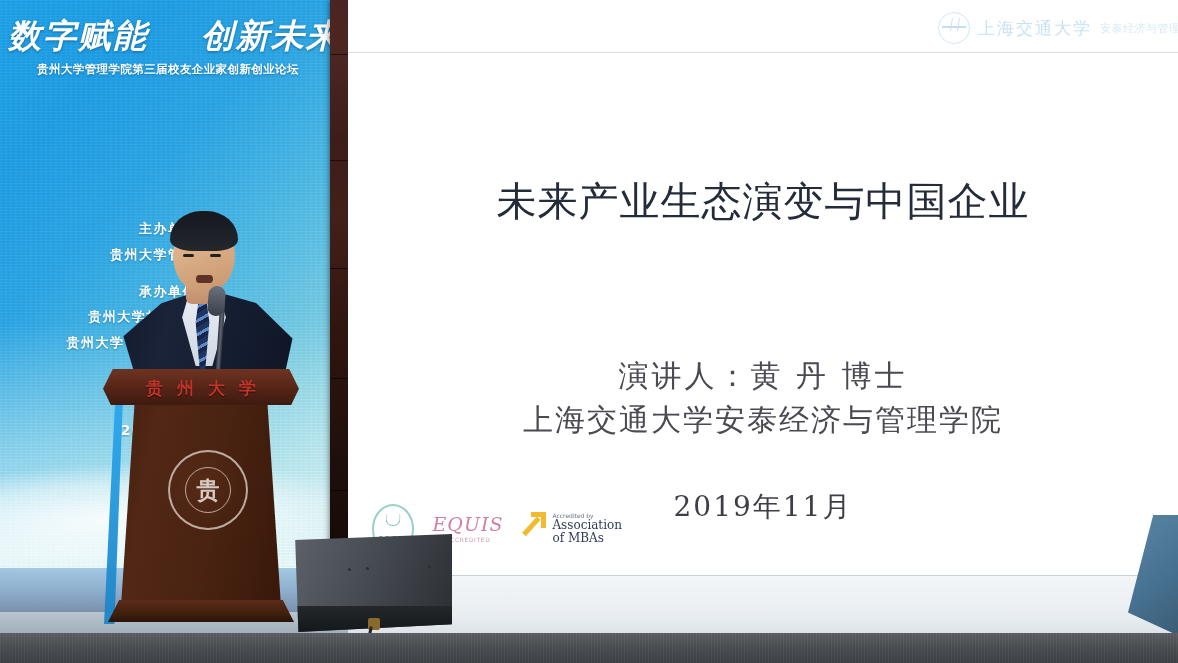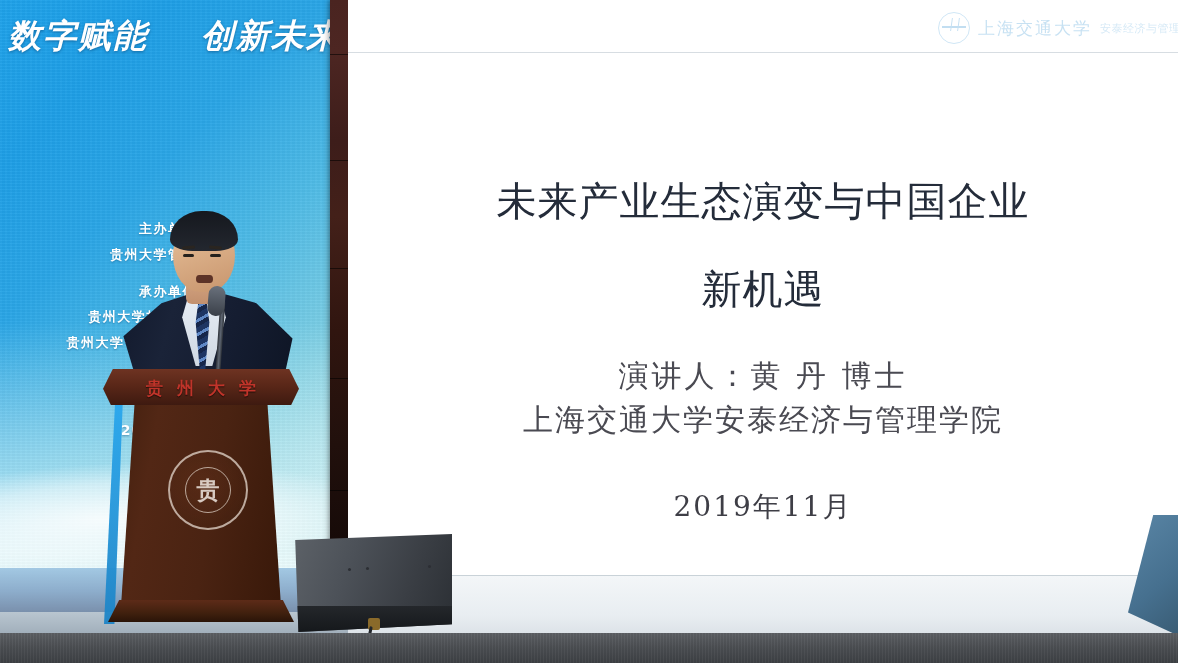--- a/index.html
+++ b/index.html
@@ -379,20 +379,21 @@
     <div class="vstripes"></div>
     <div class="swoosh"></div>
     <div class="floorband"></div>
   </div>
 
   <div class="banner-title">
     <span>数字赋能</span>
     <span class="gap"></span>
     <span>创新未来</span>
   </div>
+  <div class="banner-sub">贵州大学管理学院第三届校友企业家创新创业论坛</div>
 
   <div class="banner-org" id="org-h1">主办单位</div>
   <div class="banner-org" id="org-l1">贵州大学管理学院</div>
   <div class="banner-org" id="org-h2">承办单位</div>
   <div class="banner-org" id="org-l2">贵州大学校友企业家协会</div>
   <div class="banner-org" id="org-l3">贵州大学管理学院创新创业中心</div>
   <div class="banner-org" id="org-date">2019年11月</div>
 
   <div id="column">
     <div class="seg" style="top:54px"></div>
@@ -407,25 +408,44 @@
   <div id="screen-hairline"></div>
   <div id="screen-bottomline"></div>
 
   <div id="sjtu">
     <div class="mark"></div>
     <div class="cn">上海交通大学</div>
     <div class="cn2">安泰经济与管理学院</div>
   </div>
 
   <div class="slide-title" id="title-l1">未来产业生态演变与中国企业</div>
-  <div class="slide-title" id="title-l2">新机遇</div>
   <div class="slide-presenter" id="pres-l1">演讲人：黄 丹 博士</div>
   <div class="slide-presenter" id="pres-l2">上海交通大学安泰经济与管理学院</div>
   <div id="slide-date">2019年11月</div>
 
+  <div id="accred">
+    <div class="logo-aacsb">
+      <div class="cup"></div>
+      <div class="txt">AACSB</div>
+    </div>
+    <div class="logo-equis">
+      <div class="main">EQUIS</div>
+      <div class="sub">ACCREDITED</div>
+    </div>
+    <div class="logo-amba">
+      <div class="arrow">
+        <div class="arrowstem"></div>
+      </div>
+      <div class="lines">
+        <div class="l0">Accredited by</div>
+        <div class="l1">Association</div>
+        <div class="l2">of MBAs</div>
+      </div>
+    </div>
+  </div>
 
   <div id="floor-left"></div>
   <div id="floor-white"></div>
 
   <div id="spk-torso"></div>
   <div id="spk-shirt"></div>
   <div id="spk-tie"></div>
   <div id="spk-neck"></div>
   <div id="spk-head"></div>
   <div id="spk-hair"></div>

